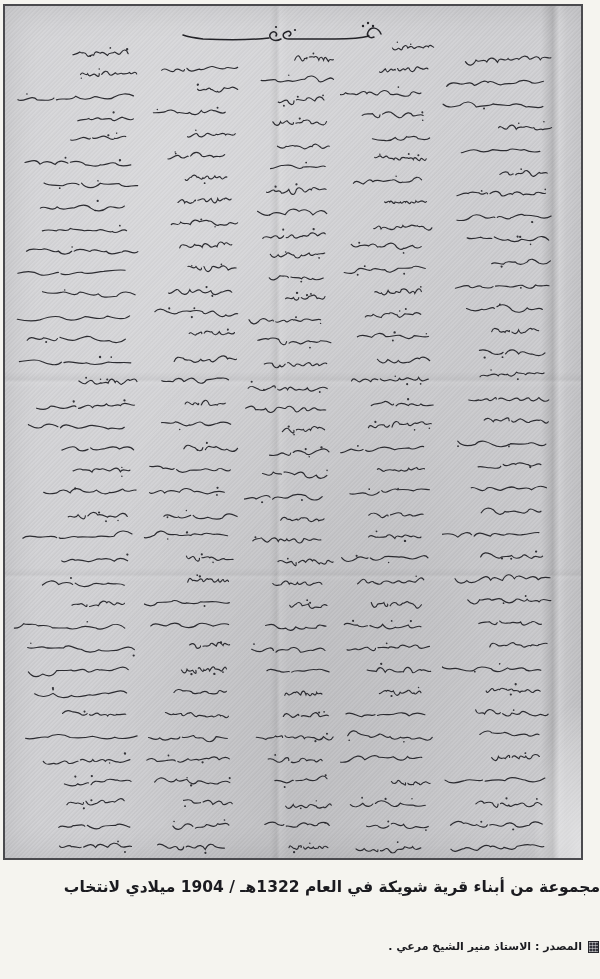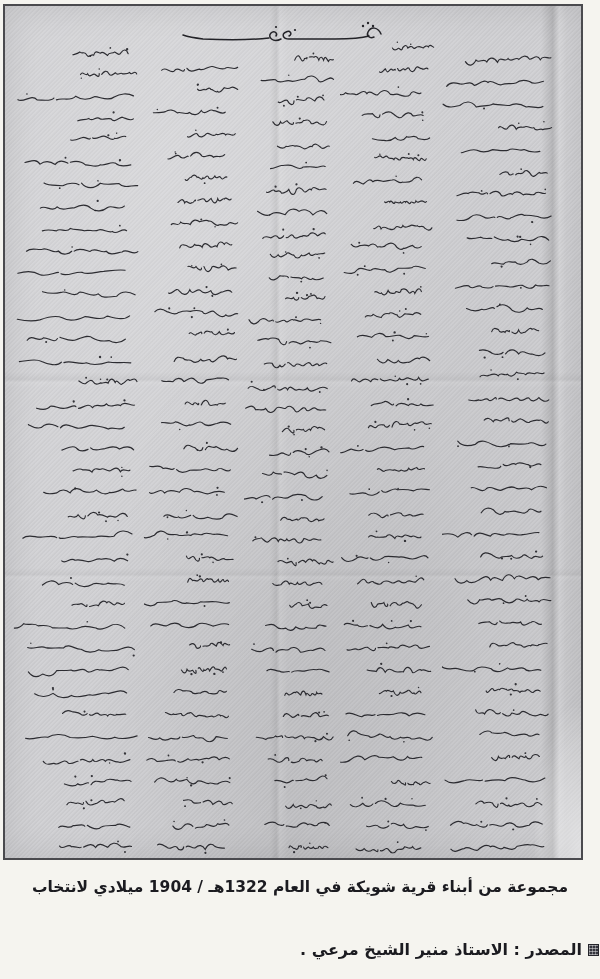--- a/index.html
+++ b/index.html
@@ -40,29 +40,29 @@
   .corner-lift{
     right:0;bottom:0;width:46px;height:150px;
     background:radial-gradient(ellipse at 100% 100%, rgba(255,255,255,.55), rgba(255,255,255,.18) 55%, transparent 75%);
   }
   .title-cal{position:absolute;left:172px;top:12px;}
   .hw-col{position:absolute;display:flex;flex-direction:column;justify-content:space-between;}
   .hw-row{line-height:0;}
   
   .caption{
     position:absolute;left:0;top:873px;width:600px;
-    direction:rtl;text-align:center;
+    direction:rtl;text-align:right;
     font-weight:bold;font-size:15.5px;line-height:28px;color:#1b1b20;
     letter-spacing:.2px;
   }
   
   .source{
     position:absolute;top:940px;right:1px;
     direction:rtl;display:flex;align-items:center;gap:6px;
-    font-weight:bold;font-size:16px;color:#1b1b20;
+    font-weight:bold;font-size:11px;color:#1b1b20;
   }
   .ornament{
     width:11px;height:12px;flex:0 0 auto;
     background:
       repeating-linear-gradient(0deg, rgba(255,255,255,.45) 0 1px, transparent 1px 3px),
       repeating-linear-gradient(90deg, rgba(255,255,255,.35) 0 1px, transparent 1px 3px),
       #34343c;
     border:1px solid #25252b;
     box-sizing:border-box;
   }

